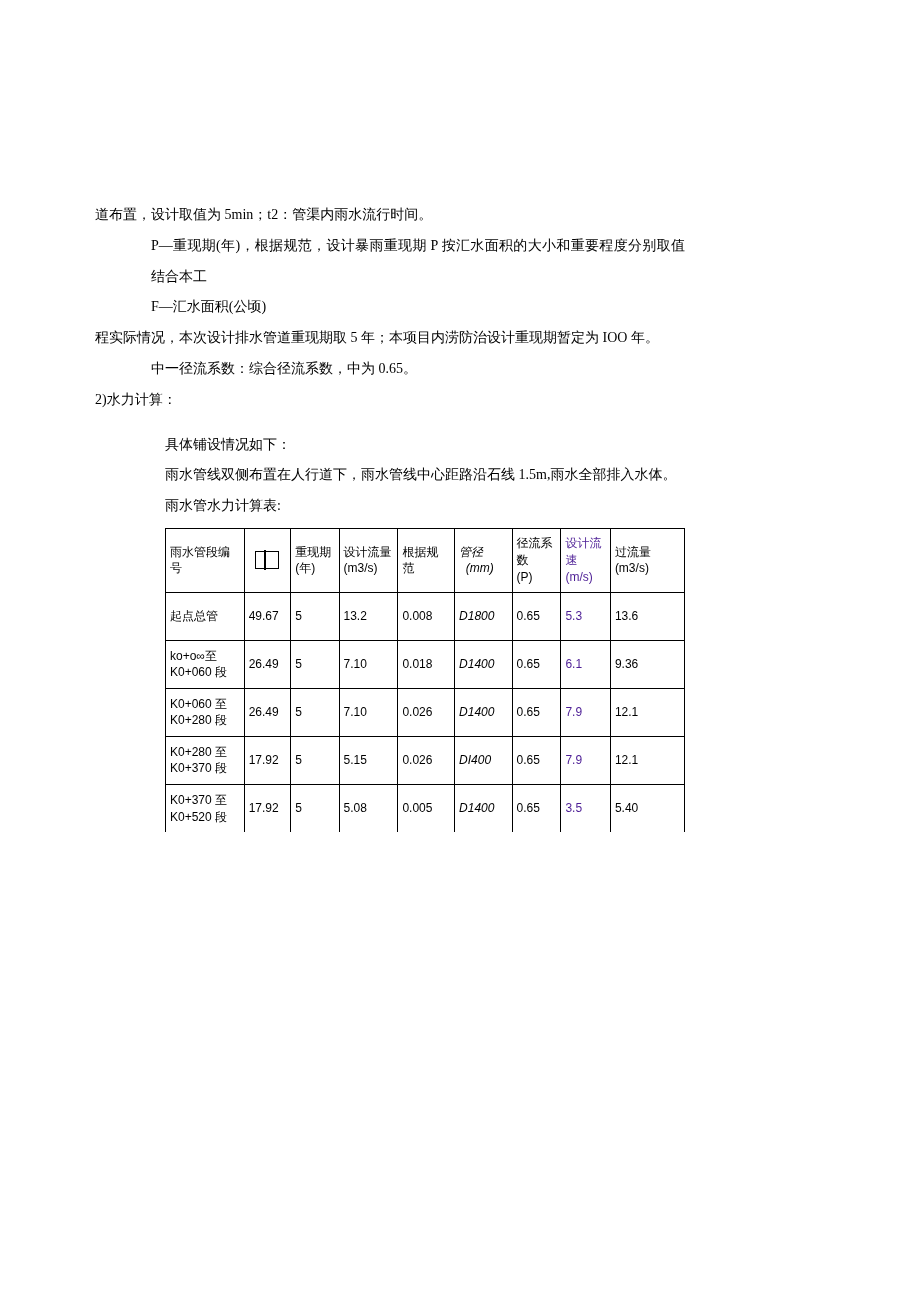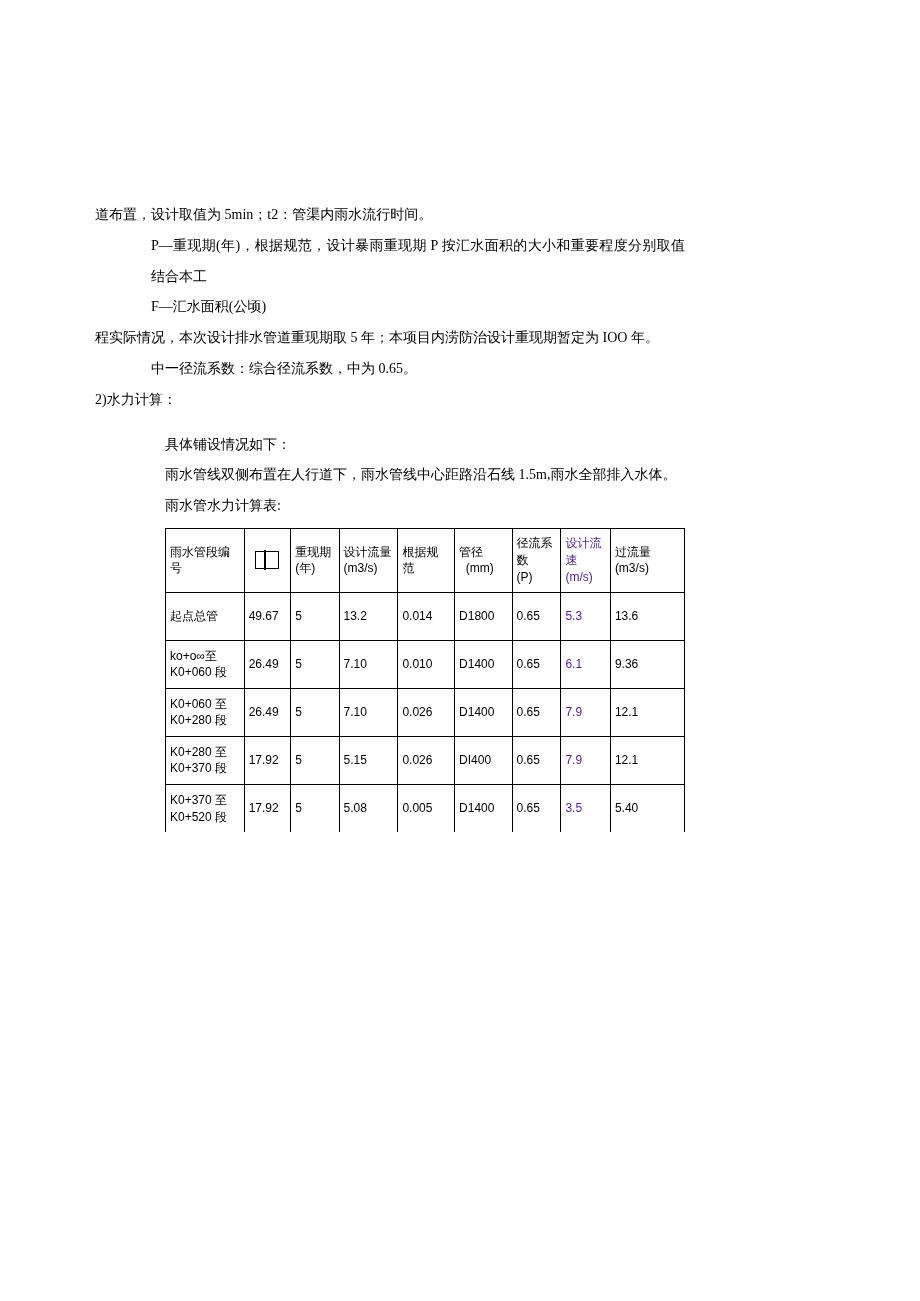--- a/index.html
+++ b/index.html
@@ -51,21 +51,21 @@
   table.calc td {
     height: 48px;
   }
   .center { text-align: center; }
   .red { color: #4c1d95; }
   .col-id { width: 84px; }
   .col-b  { width: 48px; }
   .col-c  { width: 52px; text-align:center;}
   .col-d  { width: 62px; }
   .col-e  { width: 60px; }
-  .col-f  { width: 60px; }
+  .col-f  { width: 60px; font-style: italic; }
   .col-g  { width: 52px; }
   .col-h  { width: 52px; }
   .col-i  { width: 80px; }
 
   .glyph-box {
     display:inline-block;
     width:22px;height:16px;
     border:1.5px solid #000;
     position:relative;
     margin:0 auto;
@@ -128,32 +128,32 @@
         <th class="col-i">过流量(m3/s)</th>
       </tr>
     </thead>
     <tbody>
 
     <tr>
           <td class="col-id">起点总管</td>
           <td class="col-b">49.67</td>
           <td class="col-c center">5</td>
           <td class="col-d center">13.2</td>
-          <td class="col-e">0.014</td>
+          <td class="col-e">0.008</td>
           <td class="col-f">D1800</td>
           <td class="col-g">0.65</td>
           <td class="col-h red">5.3</td>
           <td class="col-i">13.6</td>
         </tr>
         <tr>
           <td class="col-id">ko+o∞至<br>K0+060 段</td>
           <td class="col-b">26.49</td>
           <td class="col-c">5</td>
           <td class="col-d">7.10</td>
-          <td class="col-e">0.010</td>
+          <td class="col-e">0.018</td>
           <td class="col-f">D1400</td>
           <td class="col-g">0.65</td>
           <td class="col-h red">6.1</td>
           <td class="col-i">9.36</td>
         </tr>
         <tr>
           <td class="col-id">K0+060 至<br>K0+280 段</td>
           <td class="col-b">26.49</td>
           <td class="col-c">5</td>
           <td class="col-d">7.10</td>

